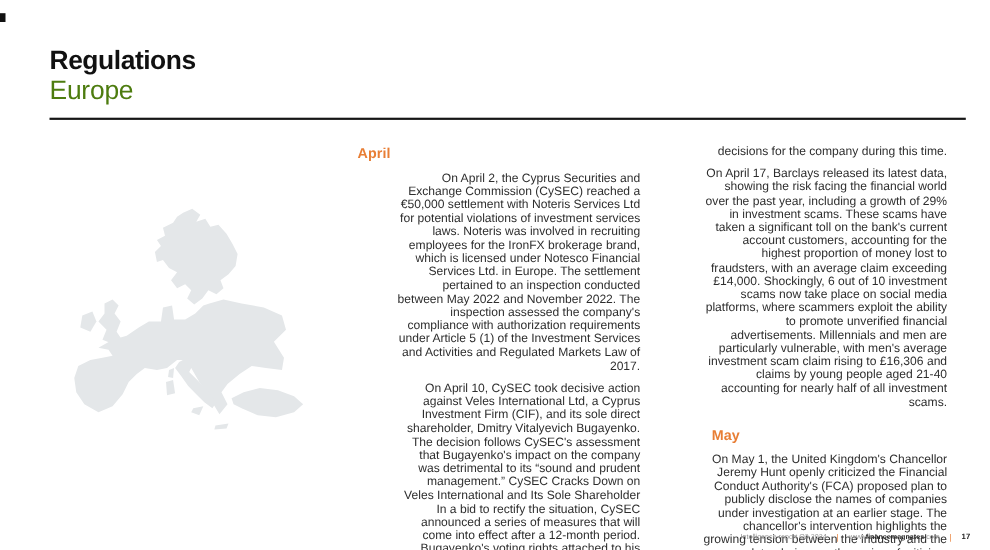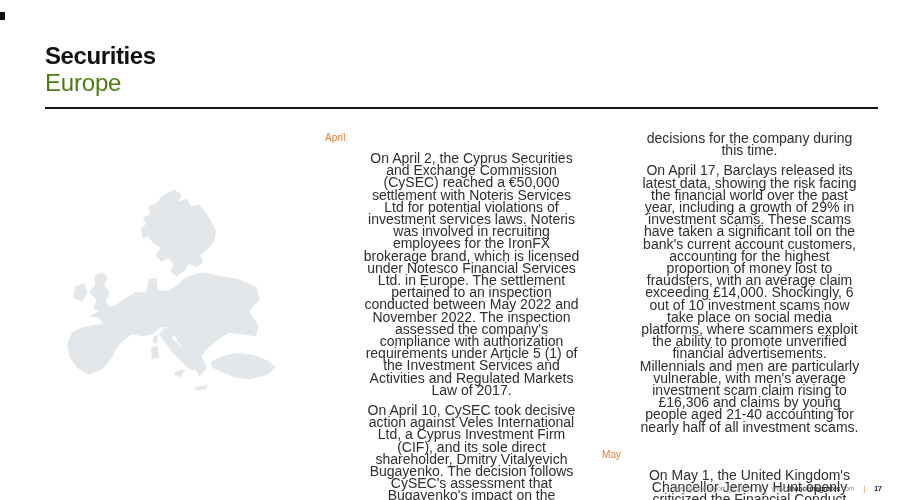--- a/index.html
+++ b/index.html
@@ -36,28 +36,28 @@
   .map-wrap { position: absolute; left: 62px; top: 182px; width: 220px; height: 228px; }
   .map-wrap svg { width: 100%; height: 100%; display: block; }
   .map-shape { fill: var(--map-gray, #e4e7e9); }
 
   .col { position: absolute; top: 132px; }
   .col-left  { left: 325px; width: 257px; }
   .col-right { left: 602px; width: 259px; }
 
   .section-heading {
     color: var(--accent-orange, #e87e35);
-    font-size: 10px; font-weight: 400; letter-spacing: 0.1px;
+    font-size: 13px; font-weight: 700; letter-spacing: 0.1px;
     margin-bottom: 9px;
   }
-  .section-heading.may { margin-top: 16px; }
+  .section-heading.may { margin-top: 16px; margin-left: 45px; }
 
   .body-text {
-    font-size: 14px; line-height: 12.2px; color: #2e2e2e;
-    margin-bottom: 8px; text-align: center; padding-left: 36px;
+    font-size: 11px; line-height: 12.2px; color: #2e2e2e;
+    margin-bottom: 8px; text-align: right; padding-left: 36px;
   }
 
   .footer {
     position: absolute; right: 18px; bottom: 6px;
     font-size: 6.5px; color: #8e8e8e;
     display: flex; align-items: center; gap: 9px;
     line-height: 10px;
   }
   .footer .sep { color: var(--accent-orange, #e87e35); font-size: 7.5px; }
   .footer .website { color: #8e8e8e; text-decoration: none; }
@@ -65,21 +65,21 @@
   .footer .page-number { color: #1c1c1c; font-weight: 700; font-size: 7px; }
 </style>
 </head>
 <body>
 
 <div class="page">
 
   <div class="edge-mark"></div>
 
   <div class="header">
-    <div class="title">Securities</div>
+    <div class="title">Regulations</div>
     <div class="subtitle">Europe</div>
   </div>
 
   <div class="rule"></div>
 
   <div class="map-wrap">
     <svg viewBox="0 0 240 232" xmlns="http://www.w3.org/2000/svg">
 
       <path class="map-shape" d="M114,4 L123,0 L131,6 L127,13 L136,10 L141,18 L149,16 L157,25 L163,35 L168,45 L166,57 L159,65 L151,71 L154,79 L147,85 L139,81 L133,89 L125,95 L118,89 L122,81 L116,75 L108,79 L102,71 L108,63 L100,59 L94,51 L88,53 L86,43 L92,37 L88,31 L96,27 L94,19 L104,14 L108,8 Z"></path>
 

